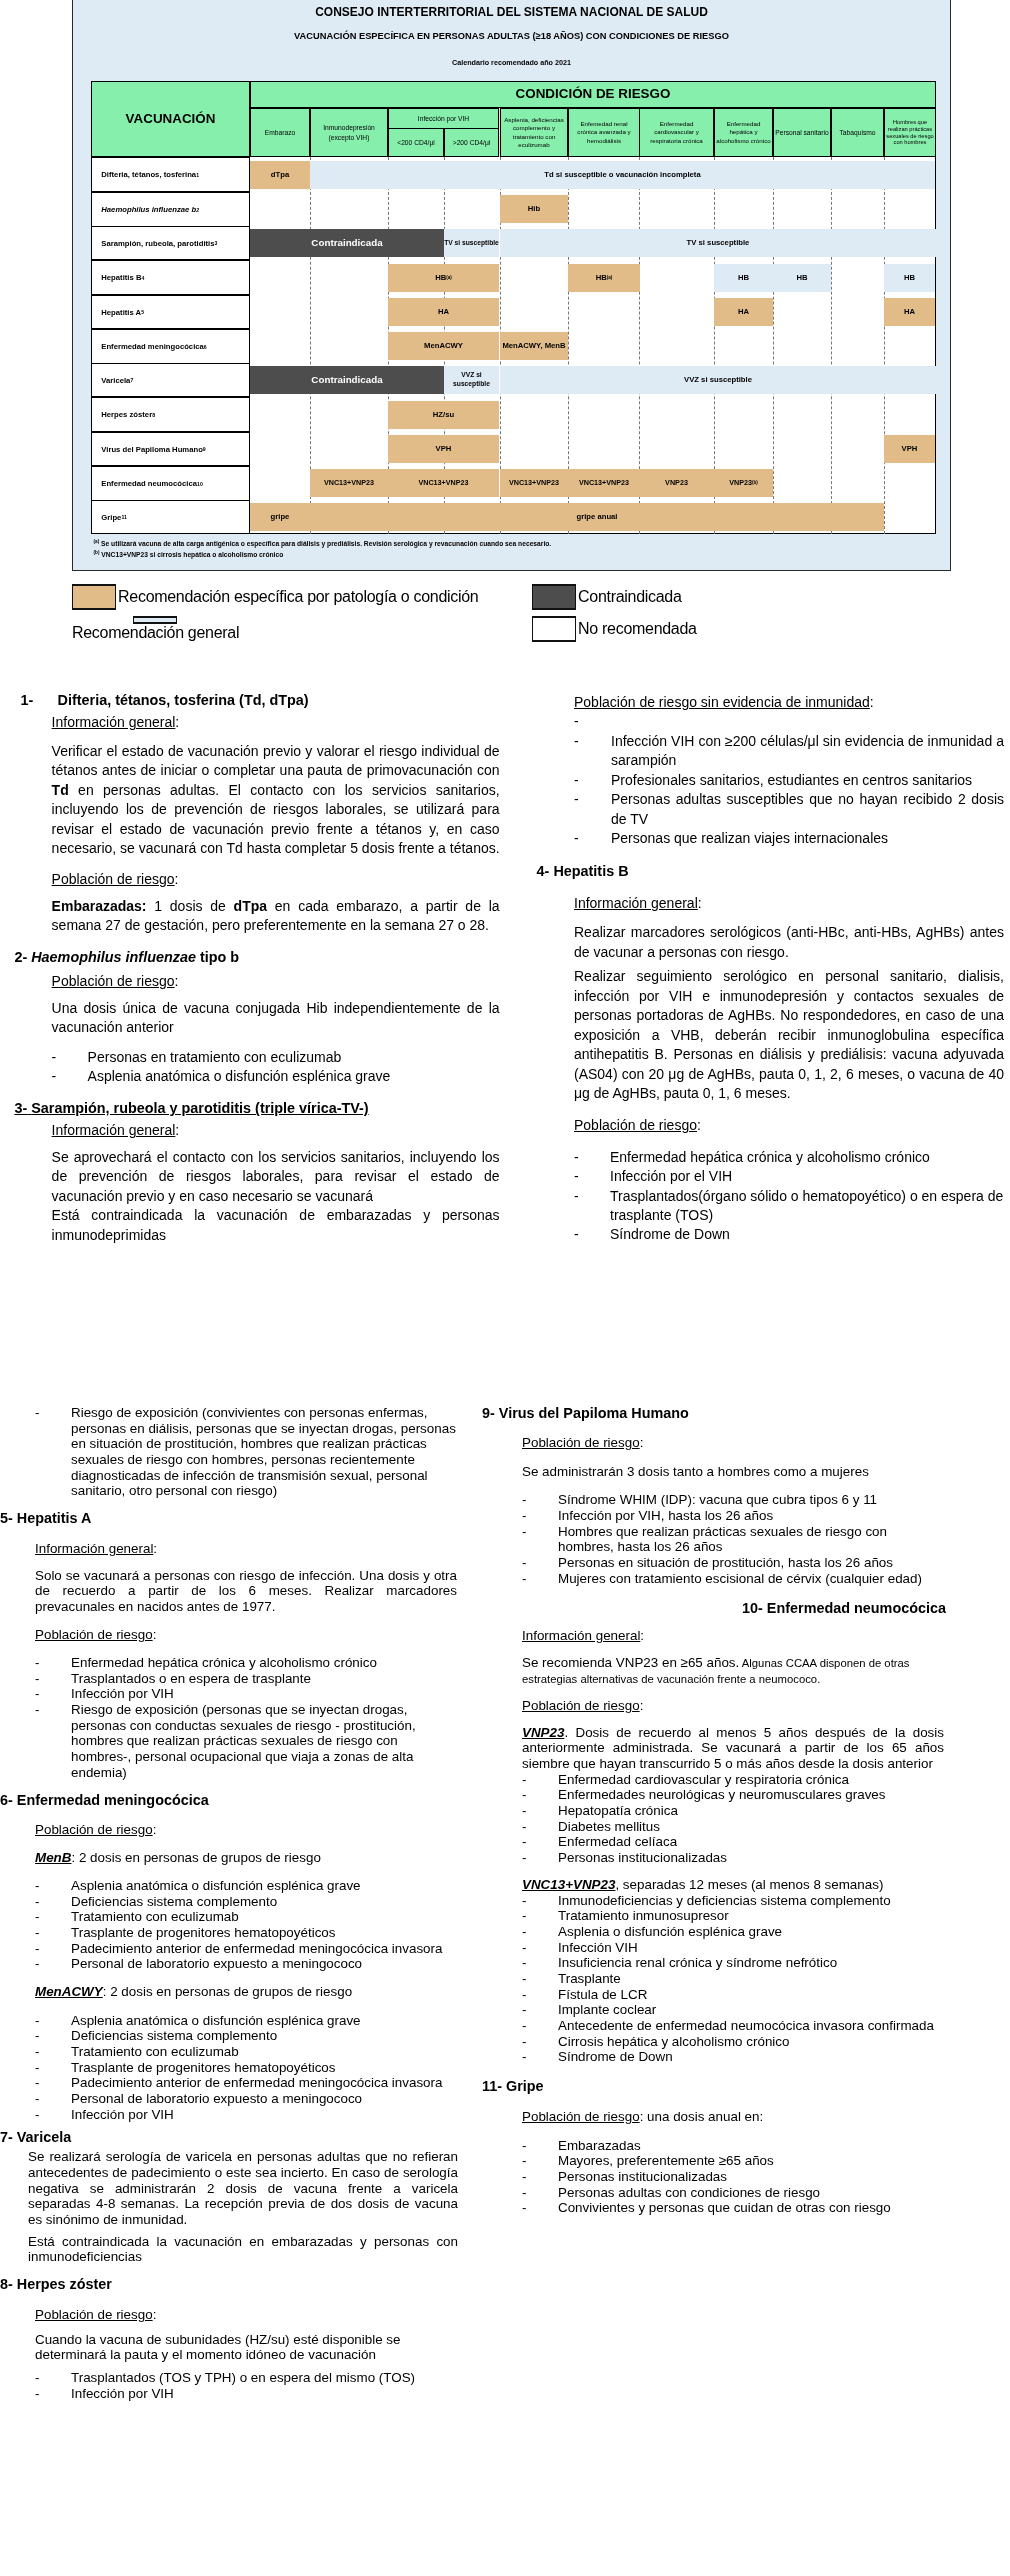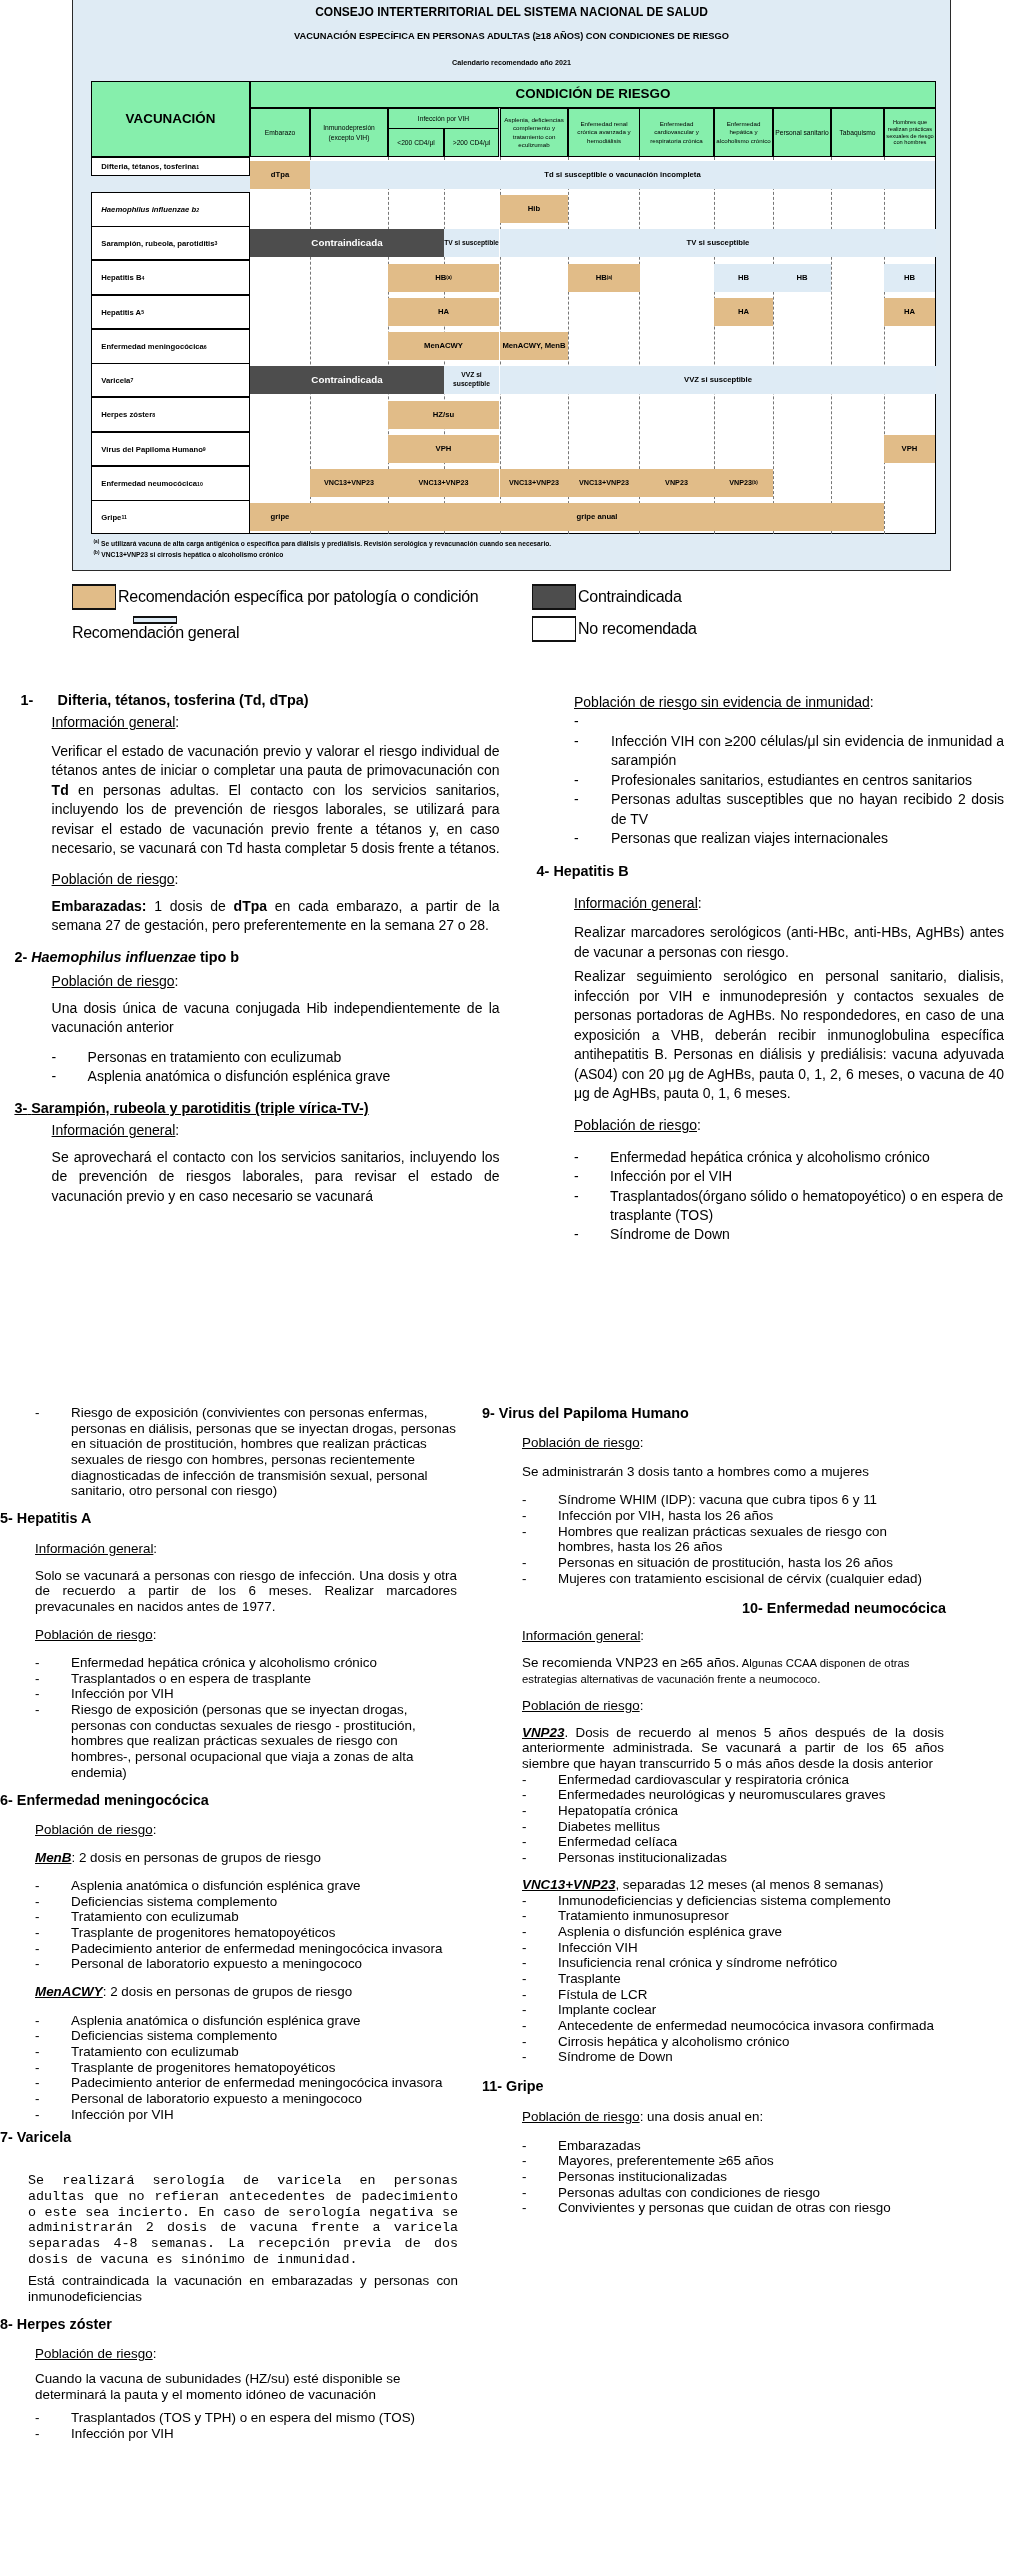--- a/index.html
+++ b/index.html
@@ -77,21 +77,21 @@
     <div class="vline" style="left:297px;"></div>
     <div class="vline" style="left:353px;"></div>
     <div class="vline" style="left:409px;"></div>
     <div class="vline" style="left:477px;"></div>
     <div class="vline" style="left:548px;"></div>
     <div class="vline" style="left:623px;"></div>
     <div class="vline" style="left:682px;"></div>
     <div class="vline" style="left:740px;"></div>
     <div class="vline" style="left:793px;"></div>
 
-    <div class="rowlabel" style="top:76px;height:19px;">
+    <div class="rowlabel" style="top:76px;height:35px;">
         <span>Difteria, tétanos, tosferina</span>
         <sup>1</sup>
       </div>
     <div class="rowlabel" style="top:111px;height:35px;font-style:italic;">
         <span>Haemophilus influenzae b</span>
         <sup>2</sup>
       </div>
     <div class="rowlabel" style="top:145px;height:34px;">
         <span>Sarampión, rubeola, parotiditis</span>
         <sup>3</sup>
@@ -223,20 +223,21 @@
           <span class="dash">-</span>
           <span class="tx">Asplenia anatómica o disfunción esplénica grave</span>
         </div>
     </div>
   </div>
 
   <div class="h" style="margin-top:11.3px;margin-left:-6.2px;text-decoration:underline;"><span>3-</span> <span>Sarampión, rubeola y parotiditis (triple vírica-TV-)</span></div>
   <div style="margin-left:31px;">
     <div style="margin-top:3.1px;"><span class="u">Información general</span>:</div>
     <div class="p" style="margin-top:7.2px;">Se aprovechará el contacto con los servicios sanitarios, incluyendo los de prevención de riesgos laborales, para revisar el estado de vacunación previo y en caso necesario se vacunará</div>
+    <div class="p">Está contraindicada la vacunación de embarazadas y personas inmunodeprimidas</div>
   </div>
 </div>
 
 <div class="doc" style="left:515px;top:693px;width:489px;">
   <div style="margin-left:59px;"><span class="u">Población de riesgo sin evidencia de inmunidad</span>:</div>
   <div style="margin-left:59px;margin-right:0;">
     <div class="li p" style="margin-left:-59px;padding-left:0;">
         <span class="dash" style="width:59px;padding-left:59px;box-sizing:content-box;width:37px;">-</span>
       </div>
     <div class="li p" style="margin-left:-59px;">
@@ -375,21 +376,21 @@
         </div>
       <div class="li">
           <span class="dash">-</span>
           <span class="tx">Infección por VIH</span>
         </div>
     </div>
   </div>
 
   <div class="h" style="margin-top:7.2px;"><span>7-</span> <span>Varicela</span></div>
   <div style="margin-left:28px;width:430px;">
-    <div class="p" style="margin-top:27px;font-family:Liberation Mono, monospace;">Se realizará serología de varicela en personas adultas que no refieran antecedentes de padecimiento o este sea incierto. En caso de serología negativa se administrarán 2 dosis de vacuna frente a varicela separadas 4-8 semanas. La recepción previa de dos dosis de vacuna es sinónimo de inmunidad.</div>
+    <div class="p" style="margin-top:3px;">Se realizará serología de varicela en personas adultas que no refieran antecedentes de padecimiento o este sea incierto. En caso de serología negativa se administrarán 2 dosis de vacuna frente a varicela separadas 4-8 semanas. La recepción previa de dos dosis de vacuna es sinónimo de inmunidad.</div>
     <div class="p" style="margin-top:6.2px;">Está contraindicada la vacunación en embarazadas y personas con inmunodeficiencias</div>
   </div>
 
   <div class="h" style="margin-top:11.3px;"><span>8-</span> <span>Herpes zóster</span></div>
   <div style="margin-left:35px;width:422px;">
     <div style="margin-top:13.4px;"><span class="u">Población de riesgo</span>:</div>
     <div style="margin-top:9.3px;">Cuando la vacuna de subunidades (HZ/su) esté disponible se determinará la pauta y el momento idóneo de vacunación</div>
     <div style="margin-top:7.2px;">
       <div class="li">
           <span class="dash">-</span>

